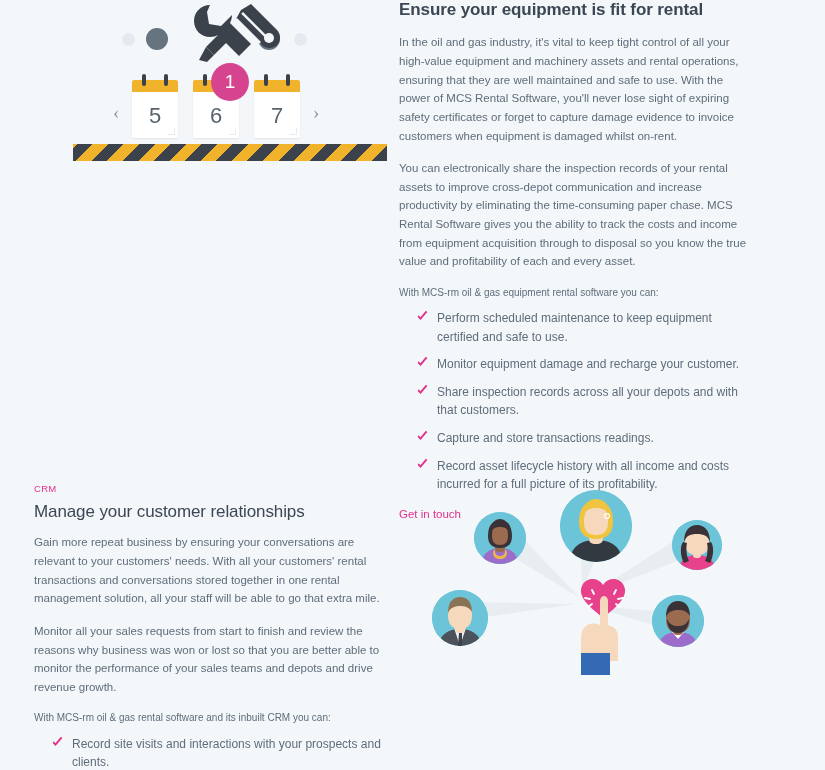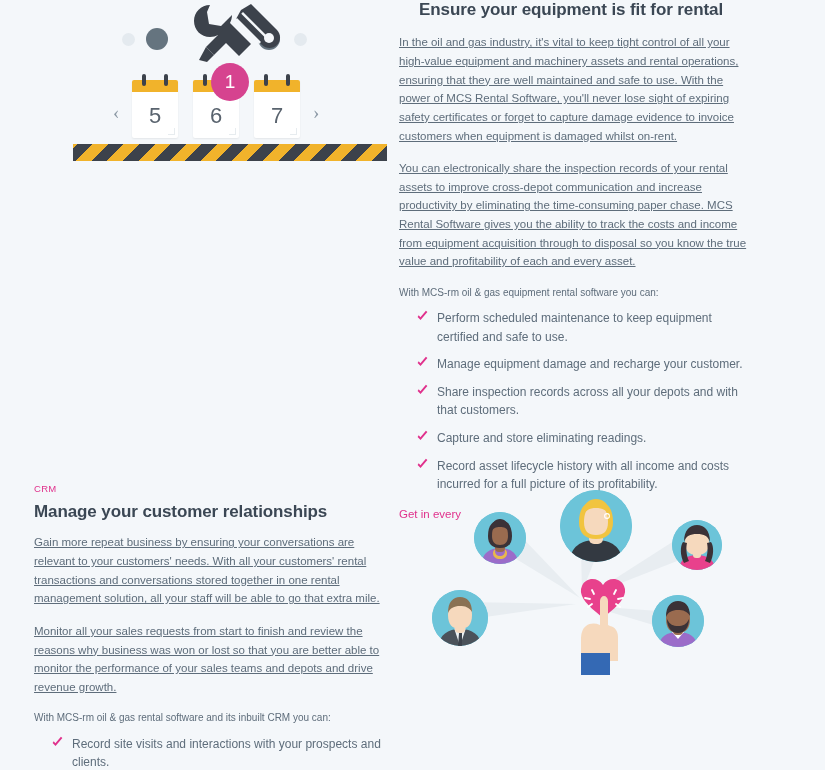--- a/index.html
+++ b/index.html
@@ -84,32 +84,32 @@
       #f1b32b 11px, #f1b32b 22px
     );
   }
 
   
   .col-text-right { position: absolute; left: 399px; top: 0px; width: 350px; }
   .col-text-left  { position: absolute; left: 34px;  top: 483px; width: 352px; }
 
   h2.heading {
     font-size: 17px; font-weight: 700; color: #3b4754;
-    letter-spacing: -0.1px; margin-bottom: 13px; line-height: 1.2; margin-left: 20px;
+    letter-spacing: -0.1px; margin-bottom: 13px; line-height: 1.2;
   }
   h2.heading-crm {
-    font-size: 17px; font-weight: 700; color: #3b4754;
+    font-size: 17px; font-weight: 400; color: #3b4754;
     letter-spacing: -0.1px; margin: 2px 0 11px 0; line-height: 1.2;
   }
   .eyebrow {
     font-size: 9.5px; color: #e0318c; letter-spacing: 0.3px;
     text-transform: uppercase; margin-bottom: 8px;
   }
   p.body {
-    font-size: 11.5px; line-height: 1.62; color: #5e6d7b; margin-bottom: 14px; text-decoration: underline;
+    font-size: 11.5px; line-height: 1.62; color: #5e6d7b; margin-bottom: 14px;
   }
   p.lead-in { font-size: 10px; line-height: 1.62; color: #5e6d7b; margin-bottom: 8px; }
 
   ul.ticks { list-style: none; margin: 0 0 0 17px; padding: 0; }
   ul.ticks li {
     position: relative; padding-left: 21px; margin-bottom: 9px;
     font-size: 12px; line-height: 1.55; color: #5e6d7b;
   }
   ul.ticks li .tick {
     position: absolute; left: 0; top: 1px; width: 13px; height: 13px;
@@ -208,48 +208,48 @@
               </svg>
           </span>
           <span>Perform scheduled maintenance to keep equipment certified and safe to use.</span>
         </li>
         <li>
           <span class="tick">
             <svg width="13" height="13" viewBox="0 0 16 16">
                 <path d="M2 8.6 L5.6 12.4 L14 2.6 L12.2 1 L5.4 8.8 L3.3 6.6 Z" fill="#e0318c"></path>
               </svg>
           </span>
-          <span>Manage equipment damage and recharge your customer.</span>
+          <span>Monitor equipment damage and recharge your customer.</span>
         </li>
         <li>
           <span class="tick">
             <svg width="13" height="13" viewBox="0 0 16 16">
                 <path d="M2 8.6 L5.6 12.4 L14 2.6 L12.2 1 L5.4 8.8 L3.3 6.6 Z" fill="#e0318c"></path>
               </svg>
           </span>
           <span>Share inspection records across all your depots and with that customers.</span>
         </li>
         <li>
           <span class="tick">
             <svg width="13" height="13" viewBox="0 0 16 16">
                 <path d="M2 8.6 L5.6 12.4 L14 2.6 L12.2 1 L5.4 8.8 L3.3 6.6 Z" fill="#e0318c"></path>
               </svg>
           </span>
-          <span>Capture and store eliminating readings.</span>
+          <span>Capture and store transactions readings.</span>
         </li>
         <li>
           <span class="tick">
             <svg width="13" height="13" viewBox="0 0 16 16">
                 <path d="M2 8.6 L5.6 12.4 L14 2.6 L12.2 1 L5.4 8.8 L3.3 6.6 Z" fill="#e0318c"></path>
               </svg>
           </span>
           <span>Record asset lifecycle history with all income and costs incurred for a full picture of its profitability.</span>
         </li>
       </ul>
-      <a class="cta" href="#">Get in every</a>
+      <a class="cta" href="#">Get in touch</a>
     </div>
   </div>
 
   <div>
 
     <div class="col-text-left">
       <div class="eyebrow">CRM</div>
       <h2 class="heading-crm">Manage your customer relationships</h2>
       <p class="body">Gain more repeat business by ensuring your conversations are relevant to your customers' needs. With all your customers' rental transactions and conversations stored together in one rental management solution, all your staff will be able to go that extra mile.</p>
       <p class="body">Monitor all your sales requests from start to finish and review the reasons why business was won or lost so that you are better able to monitor the performance of your sales teams and depots and drive revenue growth.</p>

